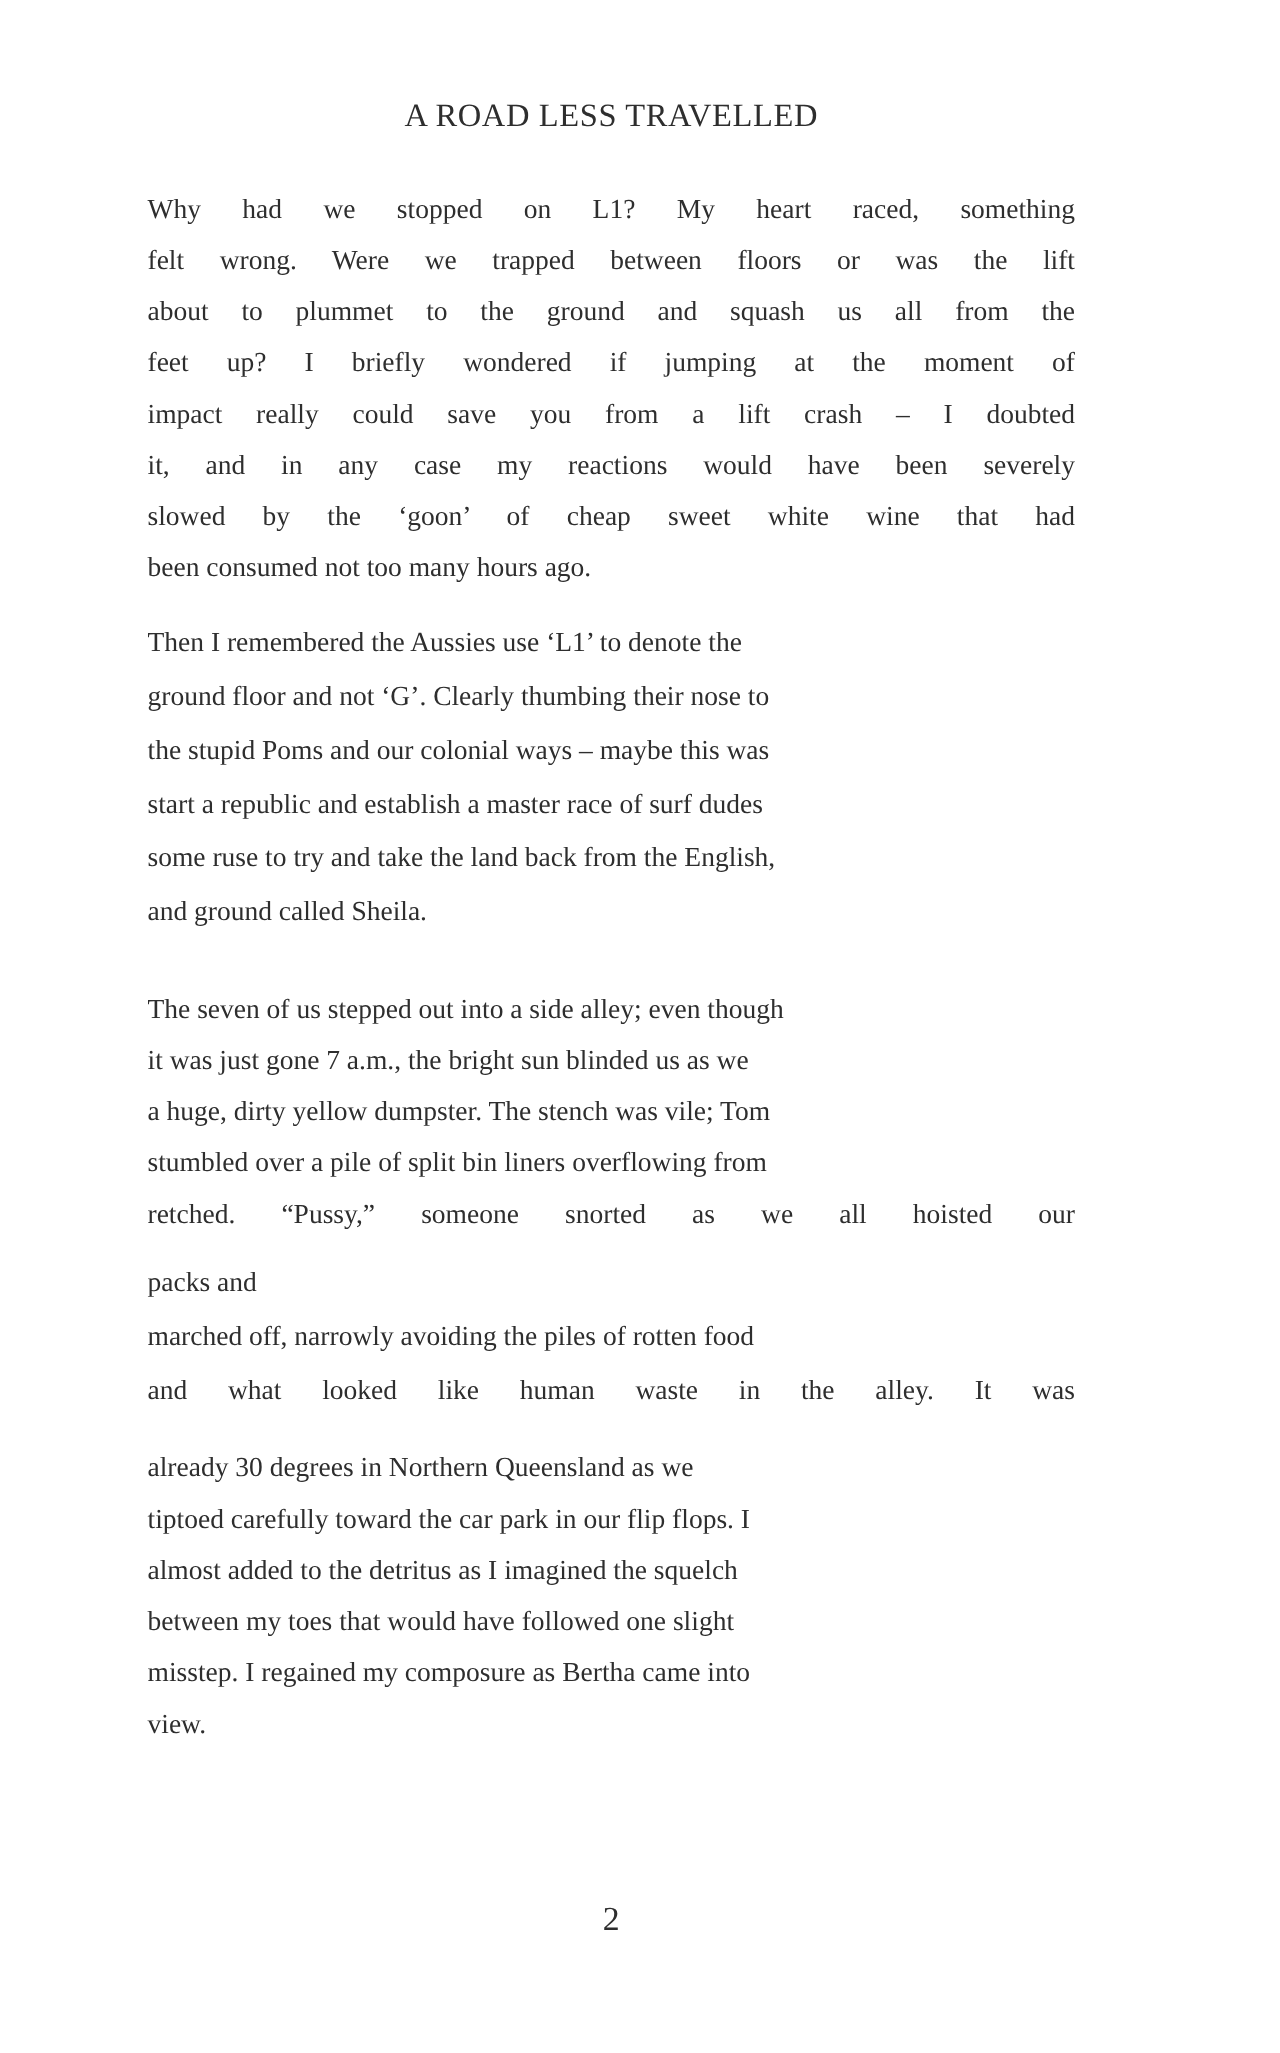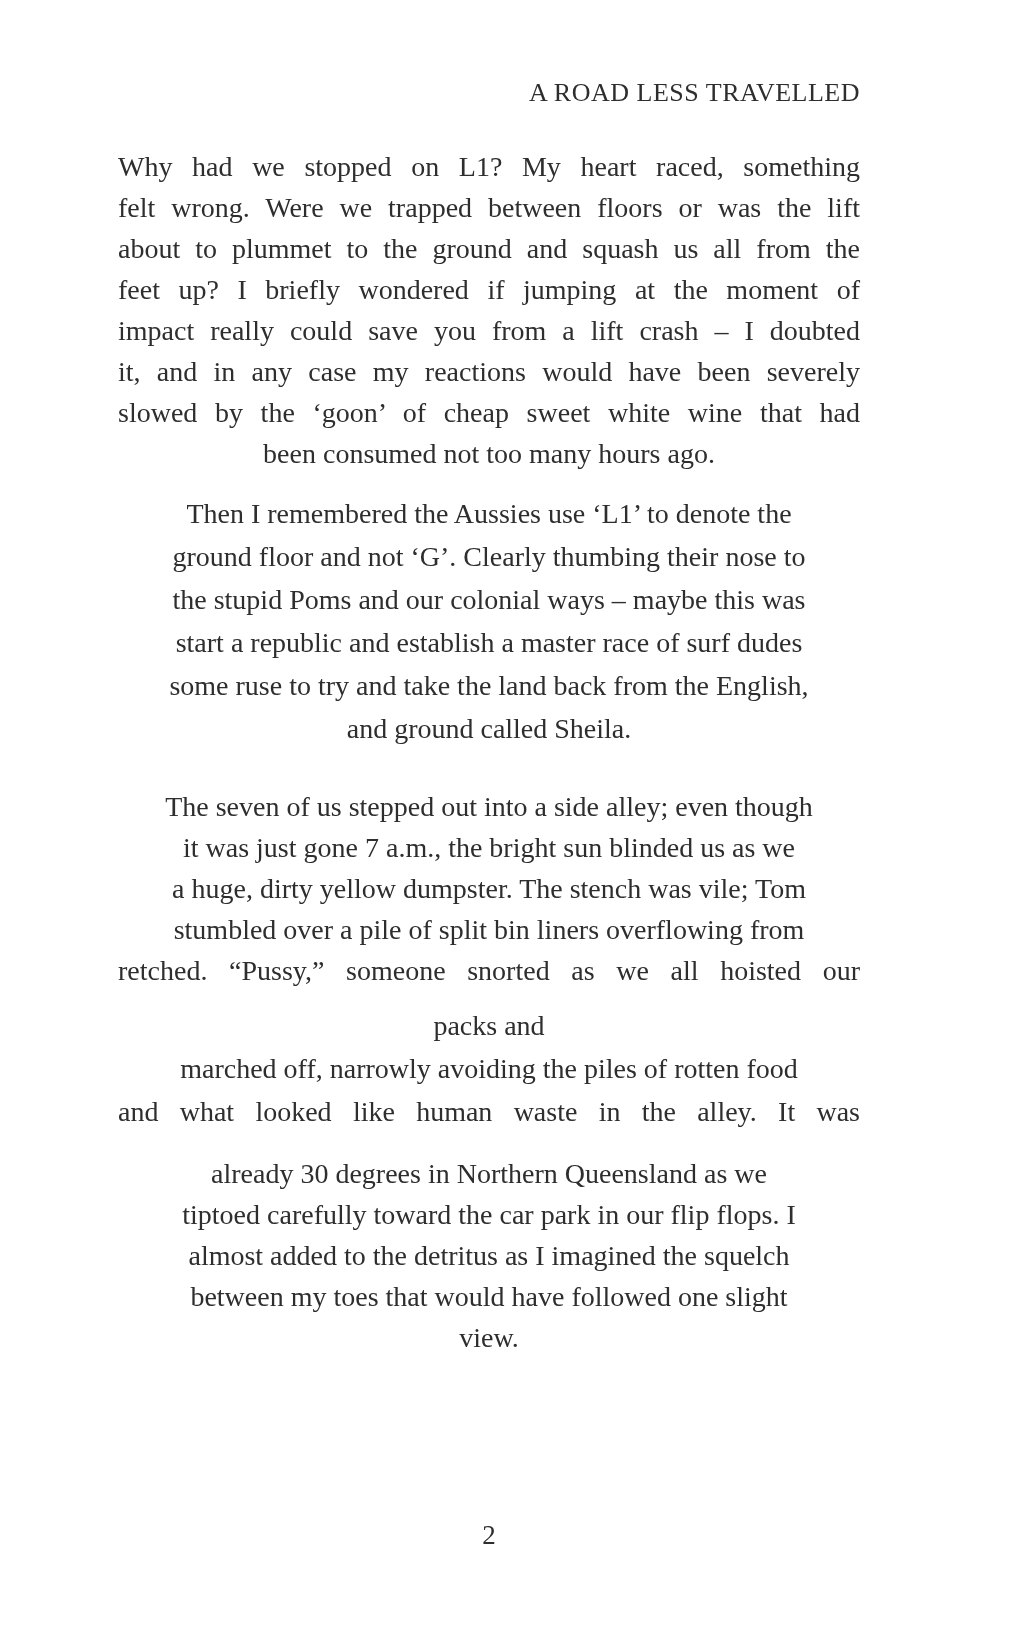--- a/index.html
+++ b/index.html
@@ -8,34 +8,34 @@
     background:#ffffff;
     position:relative;
     font-family:"Liberation Serif", serif;
     color:#2e2e2e;
     overflow:hidden;
   }
   .page{position:absolute;inset:0;}
   .running-header{
     position:absolute;left:118px;width:742px;top:76px;
     font-size:26px;line-height:34px;
-    text-align:right;letter-spacing:0.5px;
+    text-align:center;letter-spacing:0.5px;
     white-space:nowrap;
     font-family:Liberation Serif, serif;
   }
   .para{
     position:absolute;left:118px;width:742px;
-    font-size:28px;
+    font-size:22px;
   }
   #p1{top:146px;line-height:41px;}
   #p2{top:492px;line-height:43px;}
   #p3{top:786px;line-height:41px;}
   #p4{top:994px;line-height:43px;margin-top:10px;}
   #p5{top:1153px;line-height:41px;}
-  .line{white-space:nowrap;text-align:center;}
+  .line{white-space:nowrap;}
   .line.j{
     white-space:normal;
     text-align:justify;
     text-align-last:justify;
   }
   .page-number{
     position:absolute;left:118px;width:742px;top:1518px;
     font-size:27px;line-height:34px;
     text-align:center;
   }
@@ -74,17 +74,18 @@
   <div class="para" id="p4">
       <div class="line">packs and</div>
       <div class="line">marched off, narrowly avoiding the piles of rotten food</div>
       <div class="line j">and what looked like human waste in the alley. It was</div>
     </div>
   <div class="para" id="p5">
       <div class="line">already 30 degrees in Northern Queensland as we</div>
       <div class="line">tiptoed carefully toward the car park in our flip flops. I</div>
       <div class="line">almost added to the detritus as I imagined the squelch</div>
       <div class="line">between my toes that would have followed one slight</div>
+      <div class="line">misstep. I regained my composure as Bertha came into</div>
       <div class="line">view.</div>
     </div>
 
   <div class="page-number">2</div>
 </div>
 
 </body></html>

